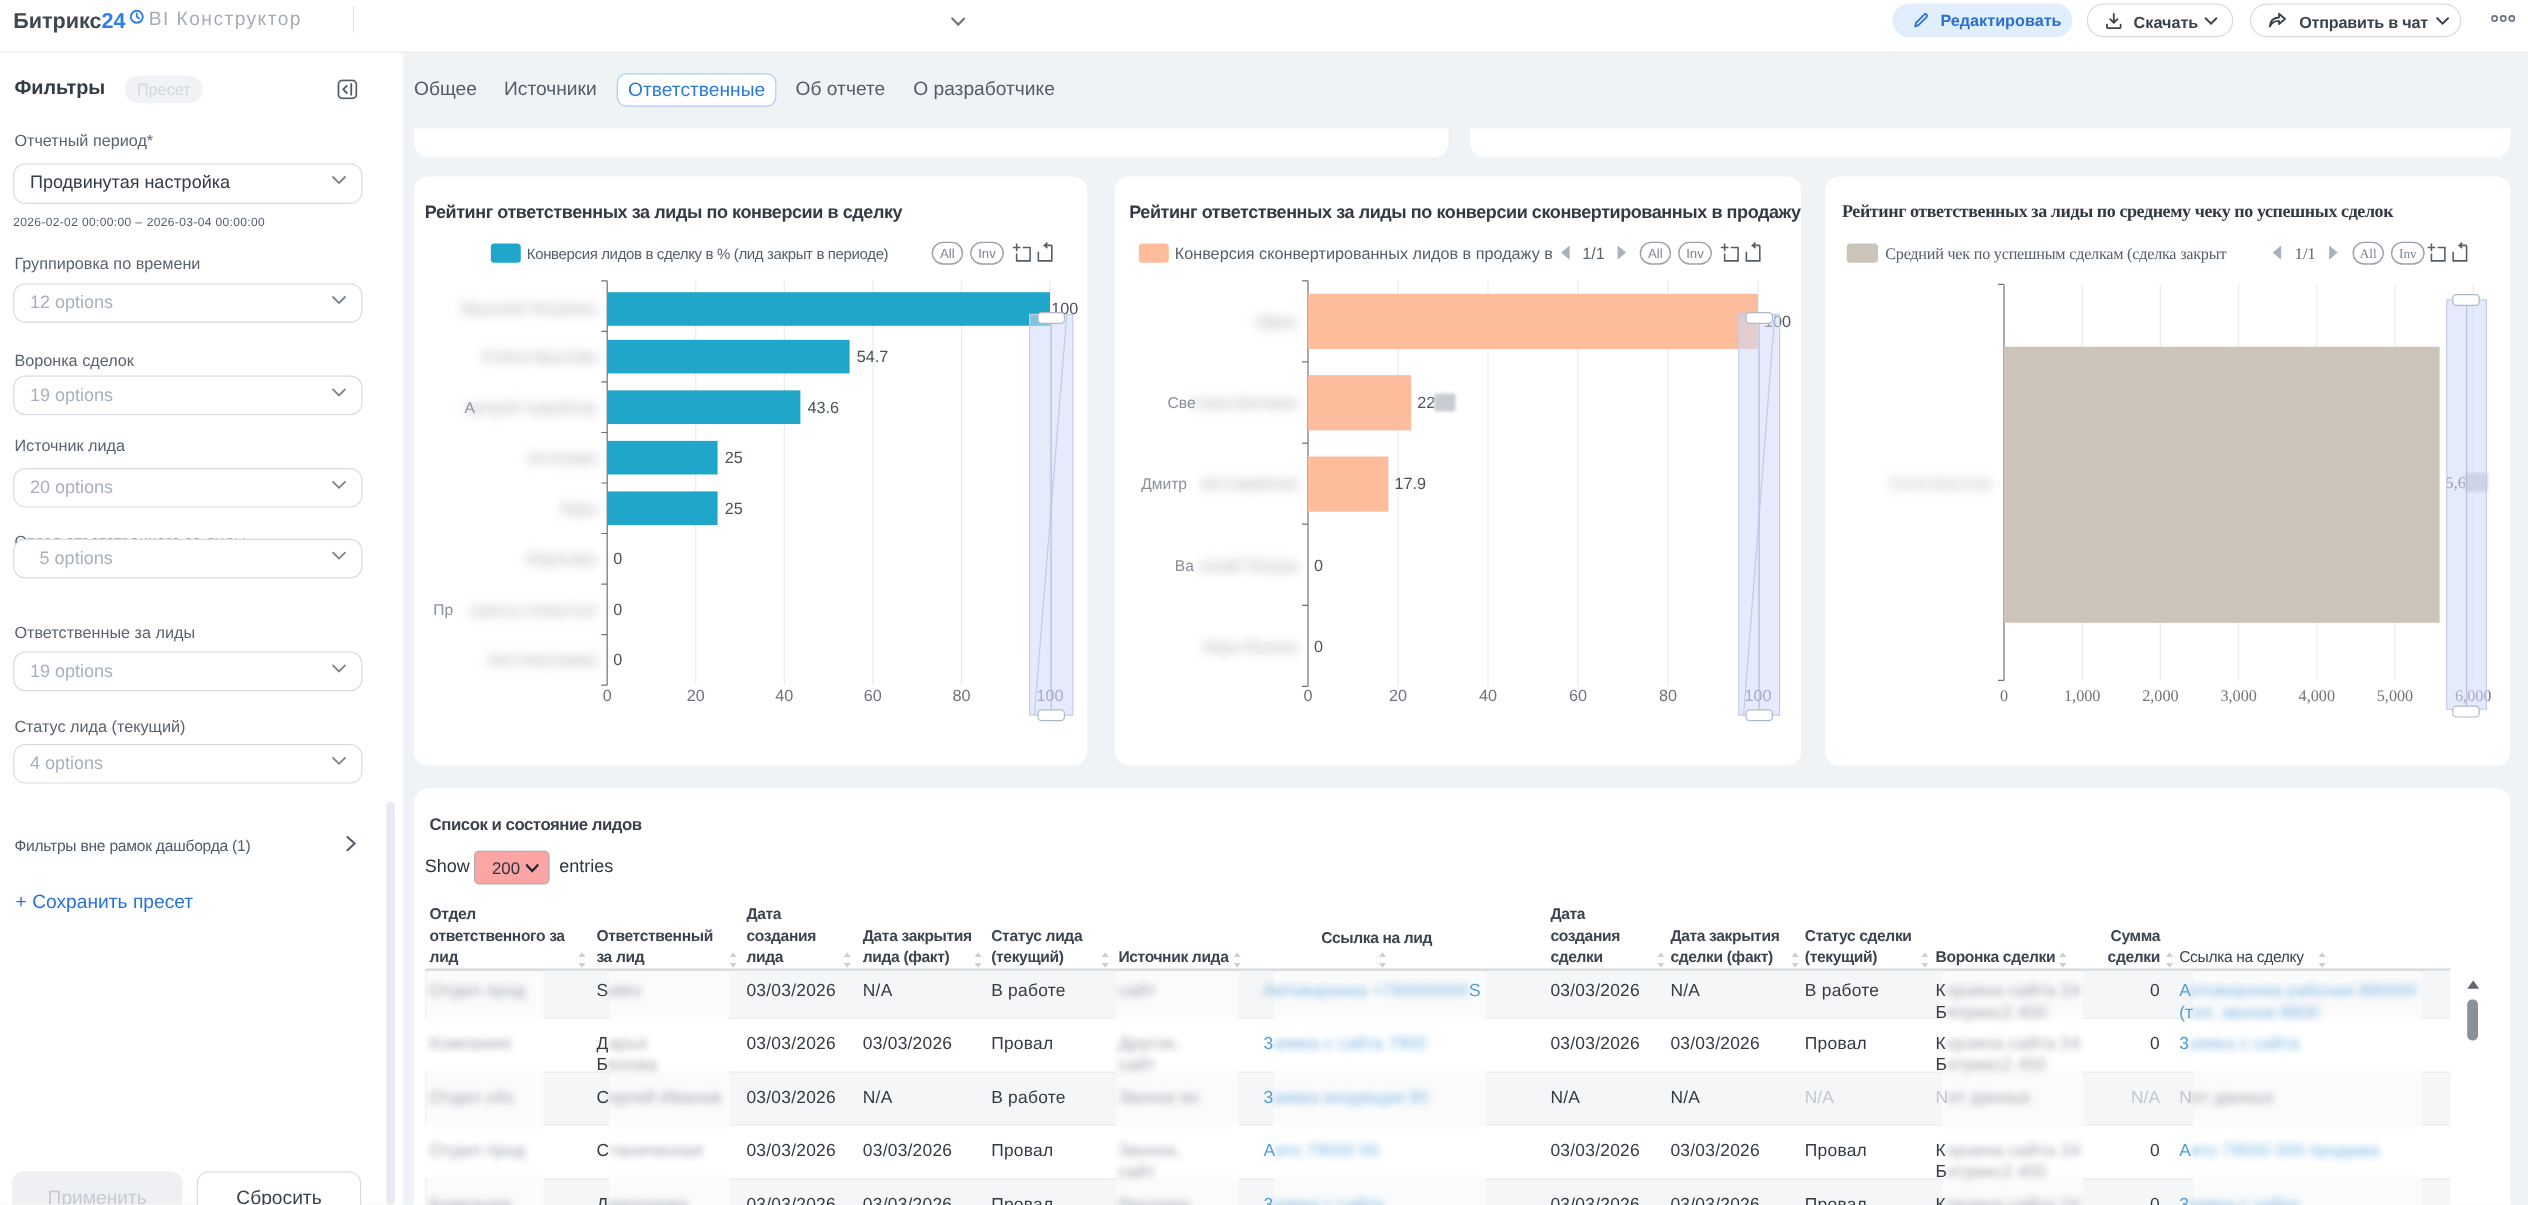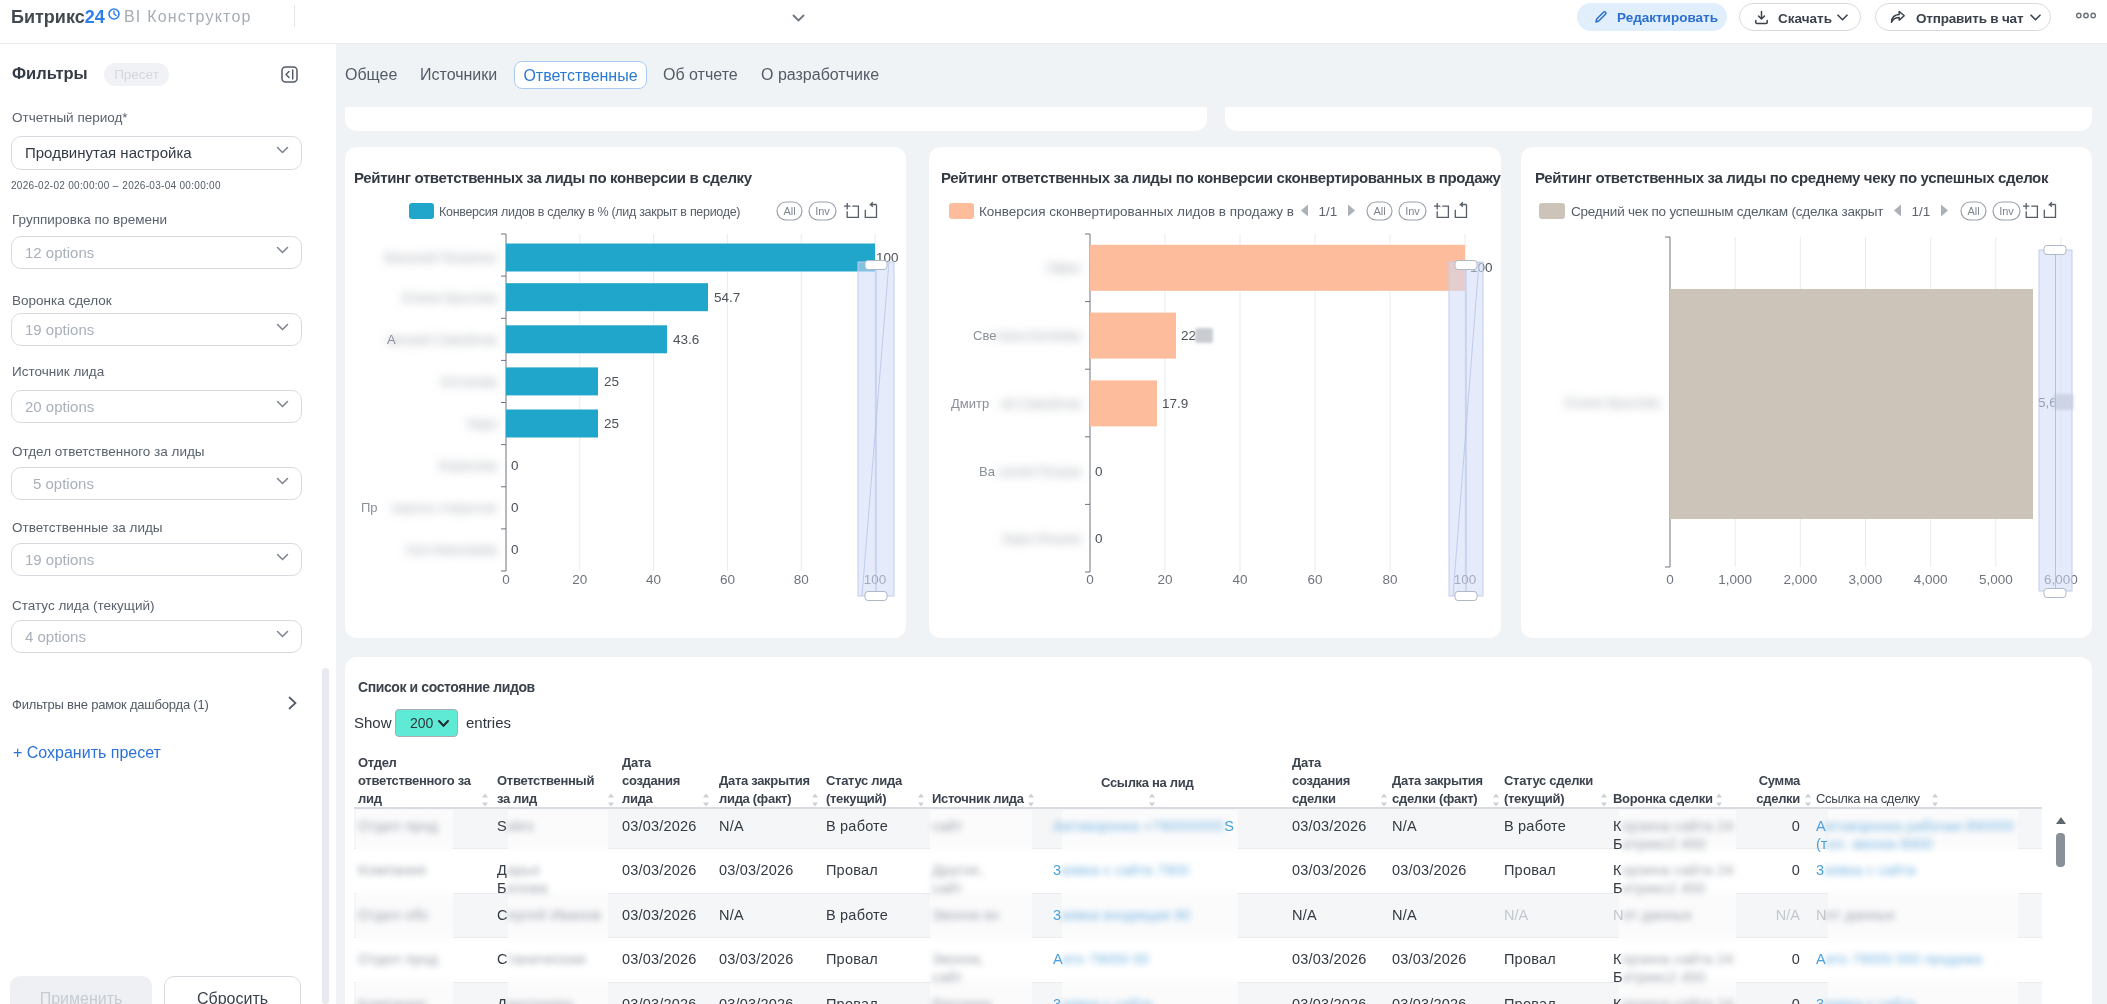--- a/index.html
+++ b/index.html
@@ -94,21 +94,21 @@
       </span></div>
 
   <div class="lbl" style="left:12px;top:320px;">Источник лида</div>
   <div class="sel ph" style="top:346px;">20 options<span class="chev">
         <svg width="13" height="9" viewBox="0 0 13 9">
           <path d="M1.5 1.5l5 5 5-5" fill="none" stroke="#7b828c" stroke-width="1.5" stroke-linecap="round"></path>
         </svg>
       </span></div>
 
   <div class="lbl" style="left:12px;top:400px;">Отдел ответственного за лиды</div>
-  <div class="sel ph" style="top:423px;padding-left:21px;">5 options<span class="chev">
+  <div class="sel ph" style="top:405px;padding-left:21px;">5 options<span class="chev">
         <svg width="13" height="9" viewBox="0 0 13 9">
           <path d="M1.5 1.5l5 5 5-5" fill="none" stroke="#7b828c" stroke-width="1.5" stroke-linecap="round"></path>
         </svg>
       </span></div>
 
   <div class="lbl" style="left:12px;top:476px;">Ответственные за лиды</div>
   <div class="sel ph" style="top:499px;">19 options<span class="chev">
         <svg width="13" height="9" viewBox="0 0 13 9">
           <path d="M1.5 1.5l5 5 5-5" fill="none" stroke="#7b828c" stroke-width="1.5" stroke-linecap="round"></path>
         </svg>
@@ -280,21 +280,21 @@
       <rect x="266" y="181" width="18" height="15" rx="2" fill="#c9cdd2" filter="url(#bl3)"></rect>
       <g>
         <rect x="520" y="115" width="34" height="334" fill="#cfdaf6" fill-opacity="0.55" stroke="#c2cdee" stroke-width="1"></rect>
         <path d="M537 115v334" stroke="#a9b5dd" stroke-width="1" opacity="0.8"></path>
         <path d="M550 115L524 449" stroke="#b7c2e8" stroke-width="1" opacity="0.8"></path>
         <rect x="526" y="113.5" width="22" height="9" rx="3" fill="#fff" stroke="#afb8c5" stroke-width="1"></rect>
         <rect x="526" y="444.5" width="22" height="9" rx="3" fill="#fff" stroke="#afb8c5" stroke-width="1"></rect>
       </g>
     </svg>
   </div>
-  <div class="card" id="chart3" style="left:1521px;top:147px;width:571px;height:491px;">
+  <div class="card" id="chart3" style="left:1521px;top:147px;width:571px;height:491px;font-family:Liberation Serif, serif;">
     <div class="ctitle" style="left:14px;top:22px;white-space:nowrap;">Рейтинг ответственных за лиды по среднему чеку по успешных сделок</div>
     <svg width="571" height="491" viewBox="0 0 571 491" style="position:absolute;left:0;top:0;">
       <rect x="18" y="56" width="26" height="16" rx="3" fill="#ccc4b8"></rect>
       <text x="50" y="69" font-size="13.5" letter-spacing="-0.2" fill="#565e68">Средний чек по успешным сделкам (сделка закрыт</text>
       <path d="M380 57.5l-7 6 7 6z" fill="#aab1b9"></path>
       <text x="400" y="68.5" font-size="13.5" fill="#5d646d" text-anchor="middle">1/1</text>
       <path d="M420 57.5l7 6-7 6z" fill="#aab1b9"></path>
       <g fill="none" stroke="#9aa1ab" stroke-width="1.2">
         <rect x="440" y="55" width="25" height="18" rx="9"></rect>
         <rect x="472" y="55" width="27" height="18" rx="9"></rect>
@@ -332,21 +332,21 @@
         <path d="M534.5 103v341" stroke="#a9b5dd" stroke-width="1" opacity="0.8"></path>
         <rect x="523" y="98.5" width="22" height="9" rx="3" fill="#fff" stroke="#afb8c5" stroke-width="1"></rect>
         <rect x="523" y="441.5" width="22" height="9" rx="3" fill="#fff" stroke="#afb8c5" stroke-width="1"></rect>
       </g>
     </svg>
   </div>
 
   <div class="card" id="tcard" style="left:345px;top:657px;width:1747px;height:400px;border-radius:12px 12px 0 0;overflow:hidden;">
     <div style="position:absolute;left:13px;top:22px;font-size:14px;letter-spacing:-0.4px;font-weight:bold;color:#3b424c;">Список и состояние лидов</div>
     <div style="position:absolute;left:9px;top:57px;font-size:15px;color:#30363e;">Show</div>
-    <div style="position:absolute;left:50px;top:52px;width:63px;height:28px;border:1px solid #a9adb2;border-radius:4px;background:#5eead4;">
+    <div style="position:absolute;left:50px;top:52px;width:63px;height:28px;border:1px solid #a9adb2;border-radius:4px;background:#fca5a5;">
         <span style="position:absolute;left:14px;top:5px;font-size:14px;color:#30363e;">200</span>
         <svg style="position:absolute;right:8px;top:10px;" width="11" height="8" viewBox="0 0 11 8">
           <path d="M1 1l4.5 4.8L10 1" fill="none" stroke="#23292f" stroke-width="2" stroke-linecap="round"></path>
         </svg>
       </div>
     <div style="position:absolute;left:121px;top:57px;font-size:15px;color:#30363e;">entries</div>
     <div style="position:absolute;left:13px;top:96px;white-space:nowrap;"><span style="font-size:13px;letter-spacing:-0.3px;font-weight:bold;color:#3b434e;">Отдел</span></div>
     <div style="position:absolute;left:13px;top:114px;white-space:nowrap;"><span style="font-size:13px;letter-spacing:-0.3px;font-weight:bold;color:#3b434e;">ответственного за</span></div>
     <div style="position:absolute;left:13px;top:132px;white-space:nowrap;"><span style="font-size:13px;letter-spacing:-0.3px;font-weight:bold;color:#3b434e;">лид</span></div>
     <div style="position:absolute;left:152px;top:114px;white-space:nowrap;"><span style="font-size:13px;letter-spacing:-0.3px;font-weight:bold;color:#3b434e;">Ответственный</span></div>

